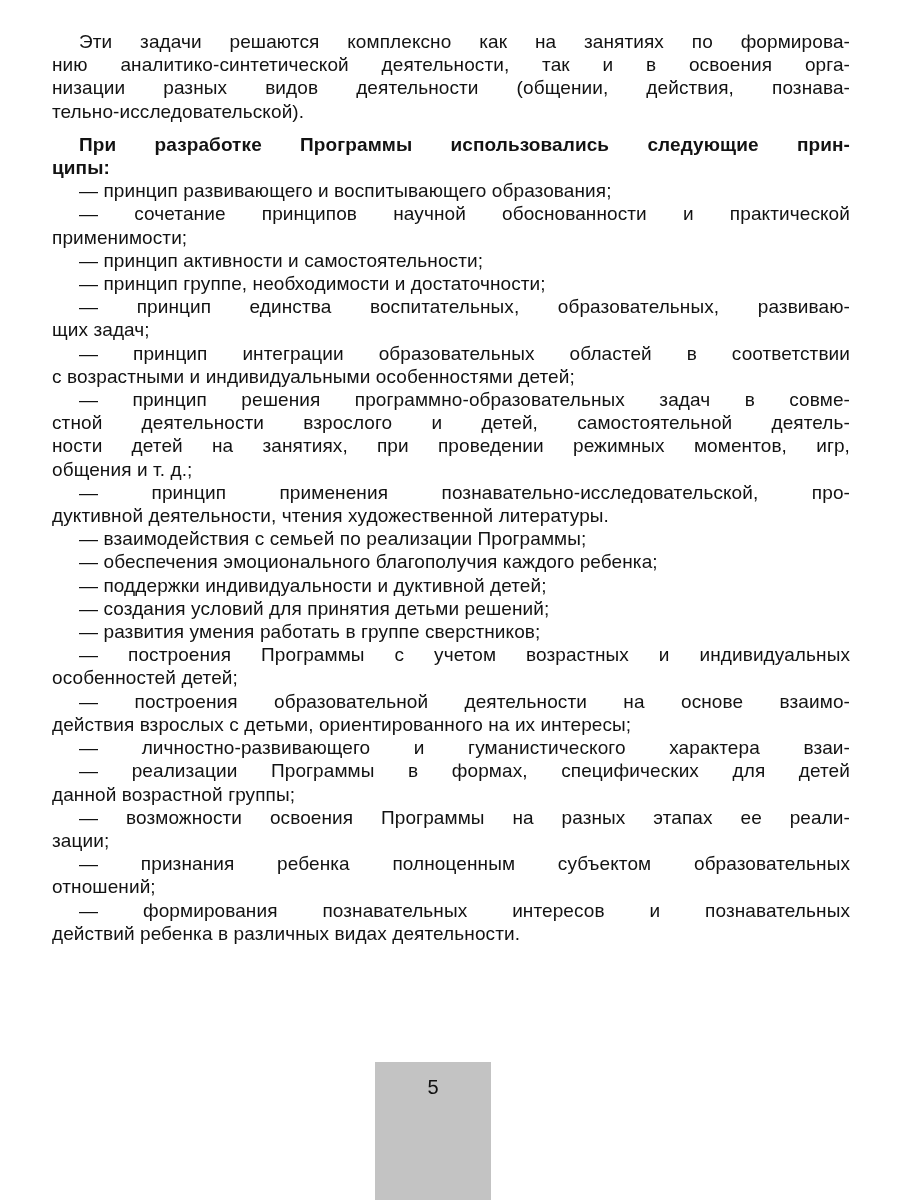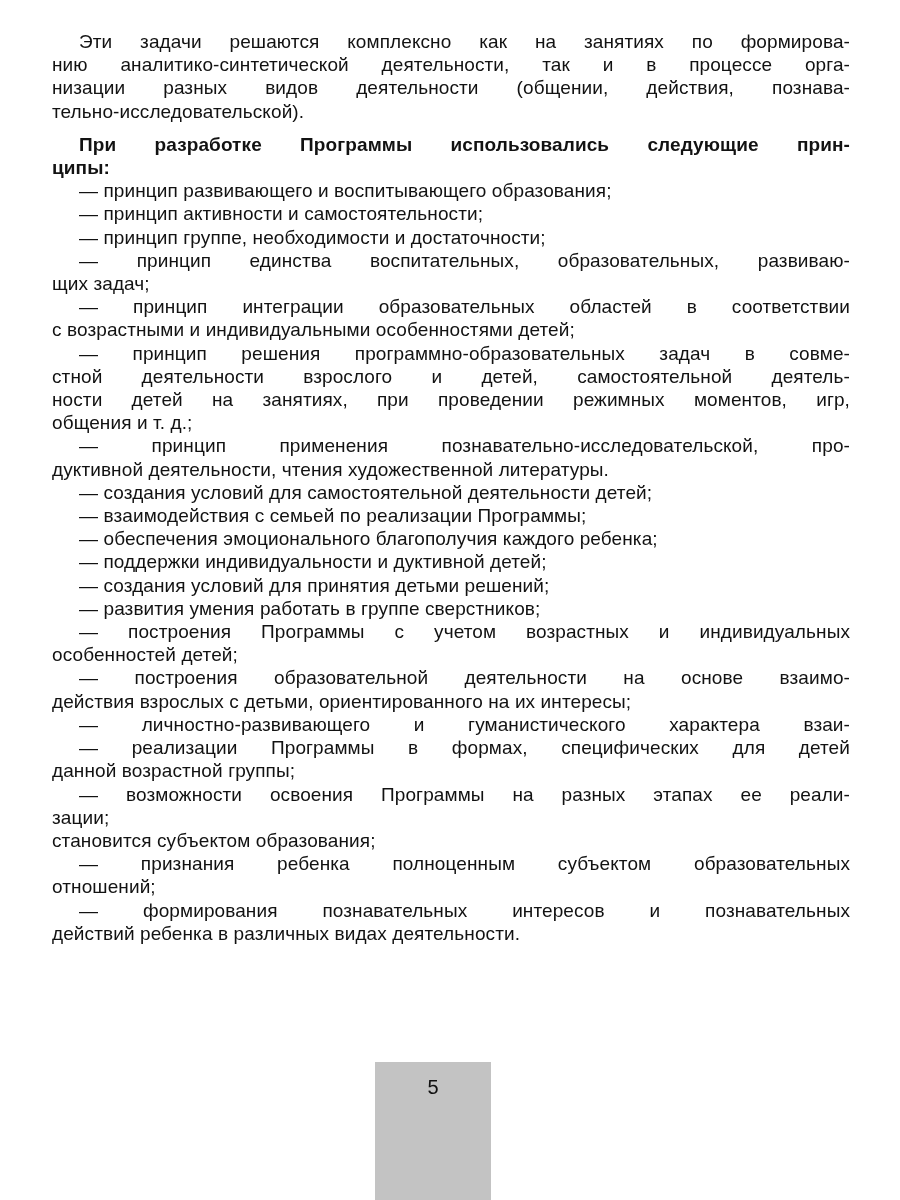--- a/index.html
+++ b/index.html
@@ -51,30 +51,34 @@
     font-family: "Liberation Sans", sans-serif;
   }
 </style>
 </head>
 <body>
 
 <div class="page">
   <div class="text-block" id="content">
       <div class="para body">
         <div class="line indent just">Эти задачи решаются комплексно как на занятиях по формирова-</div>
-        <div class="line just">нию аналитико-синтетической деятельности, так и в процессе орга-</div>
+        <div class="line just">нию аналитико-синтетической деятельности, так и в освоения орга-</div>
         <div class="line just">низации разных видов деятельности (общении, действия, познава-</div>
         <div class="line">тельно-исследовательской).</div>
       </div>
       <div class="para heading space-before">
         <div class="line indent just">При разработке Программы использовались следующие прин-</div>
         <div class="line">ципы:</div>
       </div>
       <div class="para list">
         <div class="line indent">— принцип развивающего и воспитывающего образования;</div>
+      </div>
+      <div class="para list">
+        <div class="line indent just">— сочетание принципов научной обоснованности и практической</div>
+        <div class="line">применимости;</div>
       </div>
       <div class="para list">
         <div class="line indent">— принцип активности и самостоятельности;</div>
       </div>
       <div class="para list">
         <div class="line indent">— принцип группе, необходимости и достаточности;</div>
       </div>
       <div class="para list">
         <div class="line indent just">— принцип единства воспитательных, образовательных, развиваю-</div>
         <div class="line">щих задач;</div>
@@ -85,23 +89,20 @@
       </div>
       <div class="para list">
         <div class="line indent just">— принцип решения программно-образовательных задач в совме-</div>
         <div class="line just">стной деятельности взрослого и детей, самостоятельной деятель-</div>
         <div class="line just">ности детей на занятиях, при проведении режимных моментов, игр,</div>
         <div class="line">общения и т. д.;</div>
       </div>
       <div class="para list">
         <div class="line indent just">— принцип применения познавательно-исследовательской, про-</div>
         <div class="line">дуктивной деятельности, чтения художественной литературы.</div>
-      </div>
-      <div class="para list">
-        <div class="line indent">— создания условий для самостоятельной деятельности детей;</div>
       </div>
       <div class="para list">
         <div class="line indent">— взаимодействия с семьей по реализации Программы;</div>
       </div>
       <div class="para list">
         <div class="line indent">— обеспечения эмоционального благополучия каждого ребенка;</div>
       </div>
       <div class="para list">
         <div class="line indent">— поддержки индивидуальности и дуктивной детей;</div>
       </div>
@@ -124,21 +125,20 @@
       </div>
       <div class="para list">
         <div class="line indent just">— реализации Программы в формах, специфических для детей</div>
         <div class="line">данной возрастной группы;</div>
       </div>
       <div class="para list">
         <div class="line indent just">— возможности освоения Программы на разных этапах ее реали-</div>
         <div class="line">зации;</div>
       </div>
       <div class="para list">
-        <div class="line">становится субъектом образования;</div>
       </div>
       <div class="para list">
         <div class="line indent just">— признания ребенка полноценным субъектом образовательных</div>
         <div class="line">отношений;</div>
       </div>
       <div class="para list">
         <div class="line indent just">— формирования познавательных интересов и познавательных</div>
         <div class="line">действий ребенка в различных видах деятельности.</div>
       </div>
     </div>

